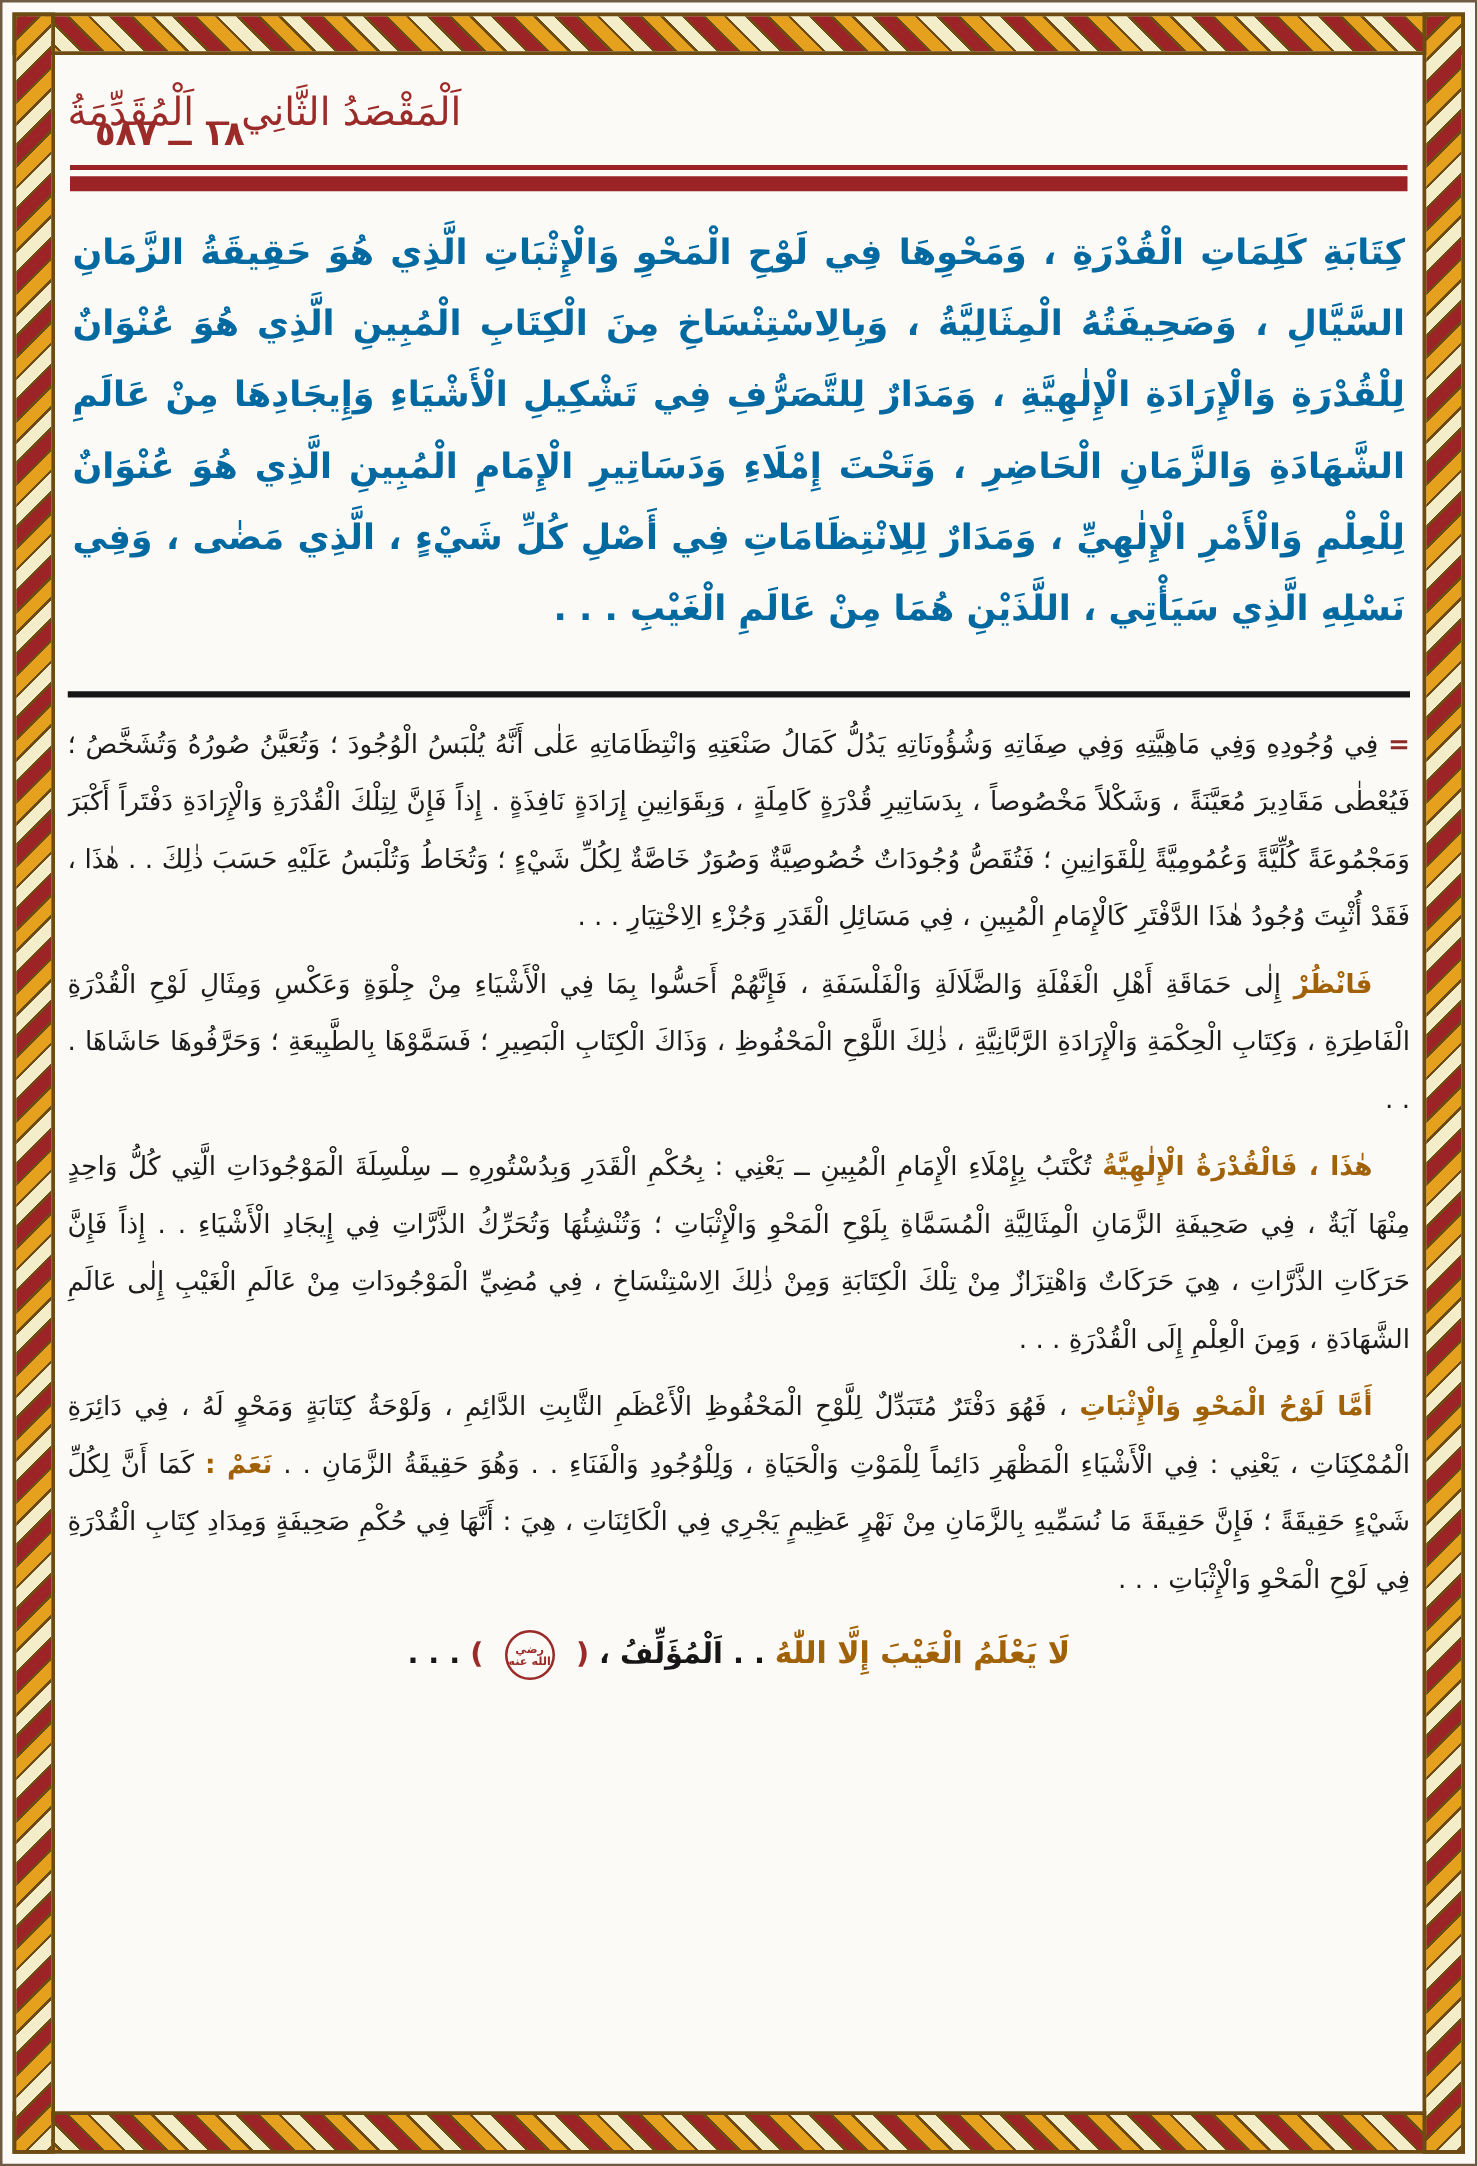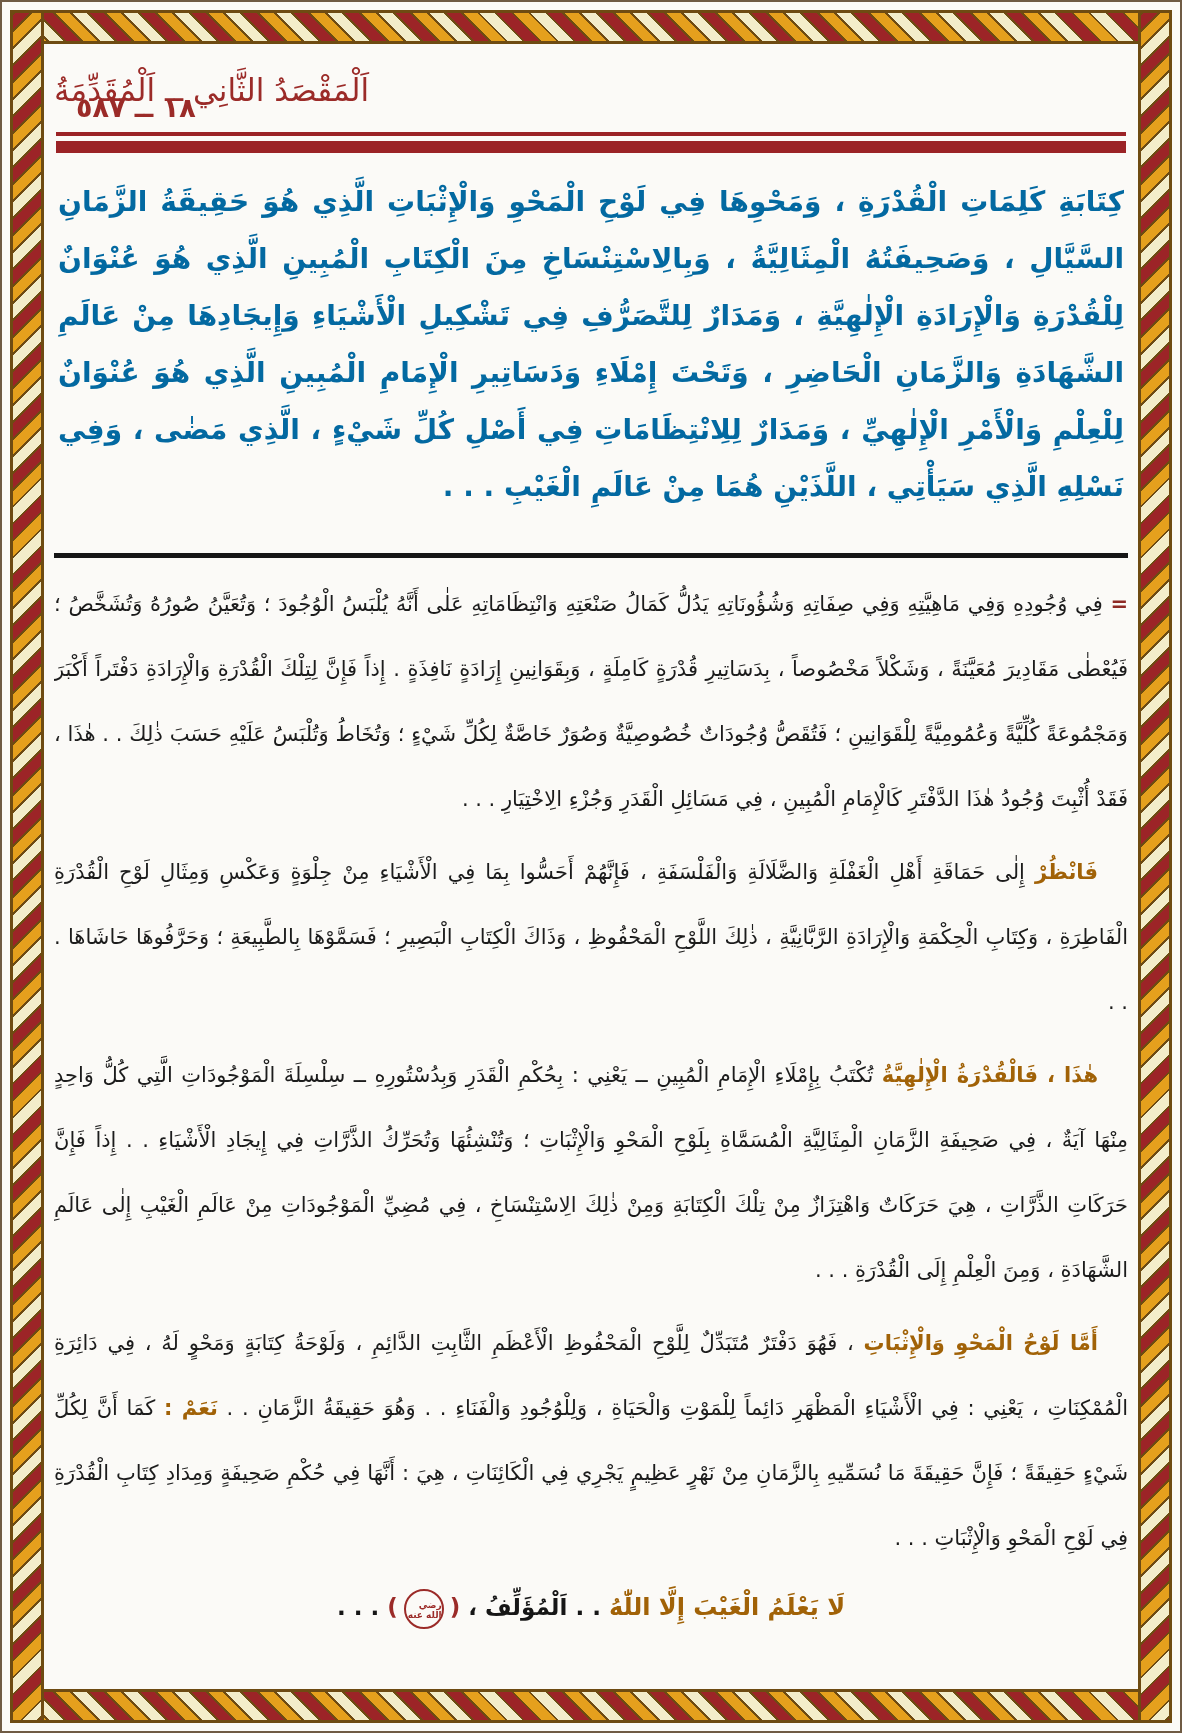--- a/index.html
+++ b/index.html
@@ -73,21 +73,21 @@
   }
 
   
   .fn-sep { margin-top:38px; height:5px; background:#161616; }
 
   
   .footnotes {
     margin-top:14px;
     font-size:21px;
     color:#1c1c1c;
-    line-height:65px;
+    line-height:46px;
     text-align:justify;
     overflow:hidden;
   }
   .footnotes p { text-align:justify; }
   .footnotes p + p { margin-top:8px; }
   .fn-indent { text-indent:30px; }
   .red { color:#a16207; font-weight:bold; }
   .fn-marker { color:#8e2a25; font-weight:bold; }
 
   
@@ -101,25 +101,25 @@
   }
   .closing .red { font-size:24px; }
   .seal {
     display:inline-block;
     width:40px; height:40px;
     border:2px solid #9b2b28;
     border-radius:50%;
     color:#9b2b28;
     font-size:9px; line-height:10px;
     font-weight:bold;
-    text-align:right;
+    text-align:center;
     vertical-align:middle;
     padding-top:9px;
     overflow:hidden;
-    margin:0 6px;
+    margin:0 17px;
   }
   .paren { color:#9b2b28; font-weight:bold; }
 </style>
 </head>
 <body>
 
 <div class="page">
 
   <div class="bstrip bs-top"></div>
   <div class="bstrip bs-bottom"></div>

